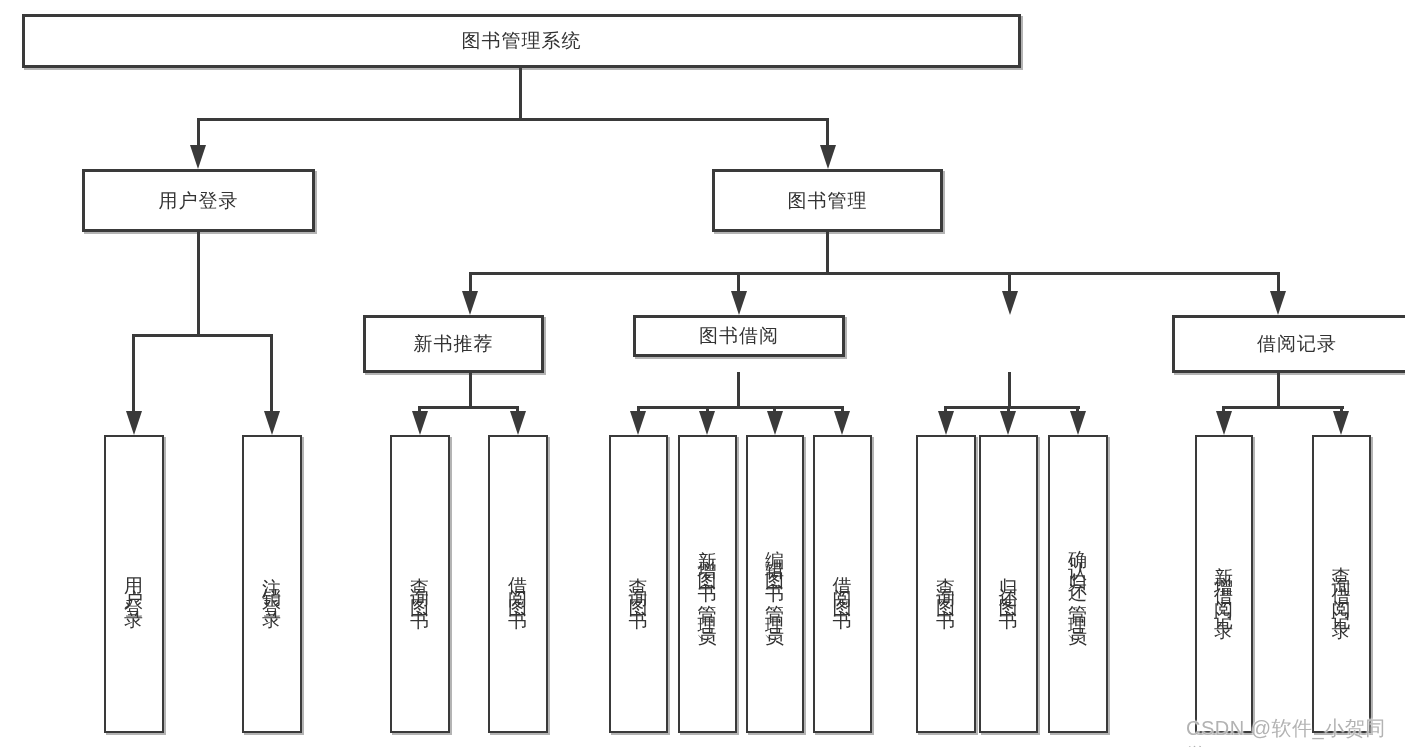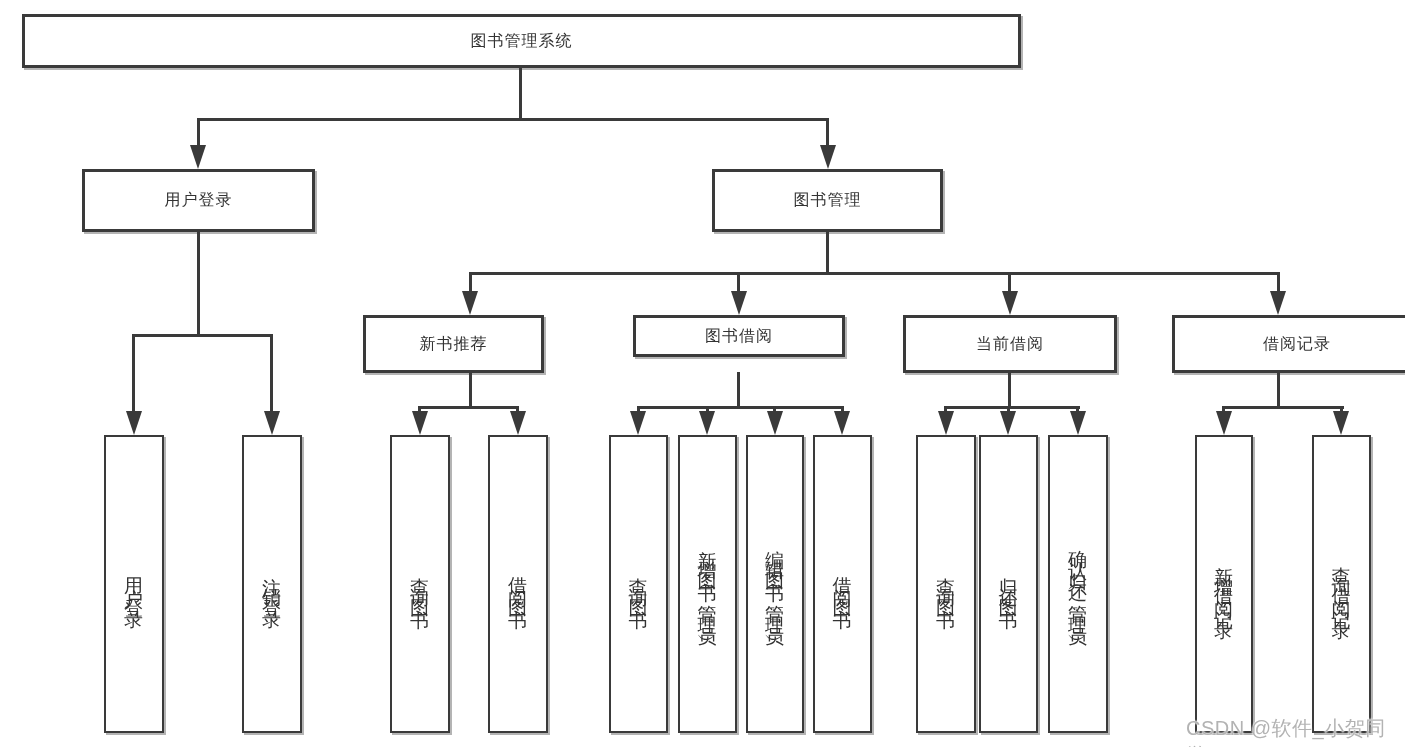--- a/index.html
+++ b/index.html
@@ -12,21 +12,21 @@
   html,body{margin:0;padding:0;background:var(--bg);}
   .canvas{
     position:relative;width:1405px;height:747px;background:var(--bg);
     overflow:hidden;font-family:"Liberation Sans","DejaVu Sans",sans-serif;
     color:var(--text);
   }
   .hbox{
     position:absolute;box-sizing:border-box;
     border:3px solid var(--line);background:var(--bg);
     display:flex;align-items:center;justify-content:center;
-    font-size:16px;letter-spacing:1px;color:var(--text);
+    font-size:19px;letter-spacing:1px;color:var(--text);
     box-shadow:2px 2px 0 var(--shadow);
   }
   .vbox{
     position:absolute;box-sizing:border-box;top:435px;height:298px;
     border:2px solid var(--line);background:var(--bg);
     display:flex;align-items:center;justify-content:center;
     box-shadow:2px 2px 0 var(--shadow);
   }
   .vtext{
     writing-mode:vertical-rl;text-orientation:mixed;
@@ -85,23 +85,20 @@
   <div class="vline" style="left:1008px;top:272px;height:20px;"></div>
   <div class="arrow" style="left:1002px;top:291px;"></div>
   <div class="vline" style="left:1277px;top:272px;height:20px;"></div>
   <div class="arrow" style="left:1270px;top:291px;"></div>
 
   <div class="hbox" style="left:363px;top:315px;width:181px;height:58px;">
     <span>新书推荐</span>
   </div>
   <div class="hbox" style="left:633px;top:315px;width:212px;height:42px;">
     <span>图书借阅</span>
-  </div>
-  <div class="hbox" style="left:903px;top:315px;width:214px;height:58px;">
-    <span>当前借阅</span>
   </div>
   <div class="hbox" style="left:1172px;top:315px;width:250px;height:58px;">
     <span>借阅记录</span>
   </div>
 
   <div class="vline" style="left:469px;top:372px;height:37px;"></div>
   <div class="hline" style="left:418px;top:406px;width:101px;"></div>
   <div class="vline" style="left:418px;top:406px;height:8px;"></div>
   <div class="arrow" style="left:412px;top:411px;"></div>
   <div class="vline" style="left:516px;top:406px;height:8px;"></div>

